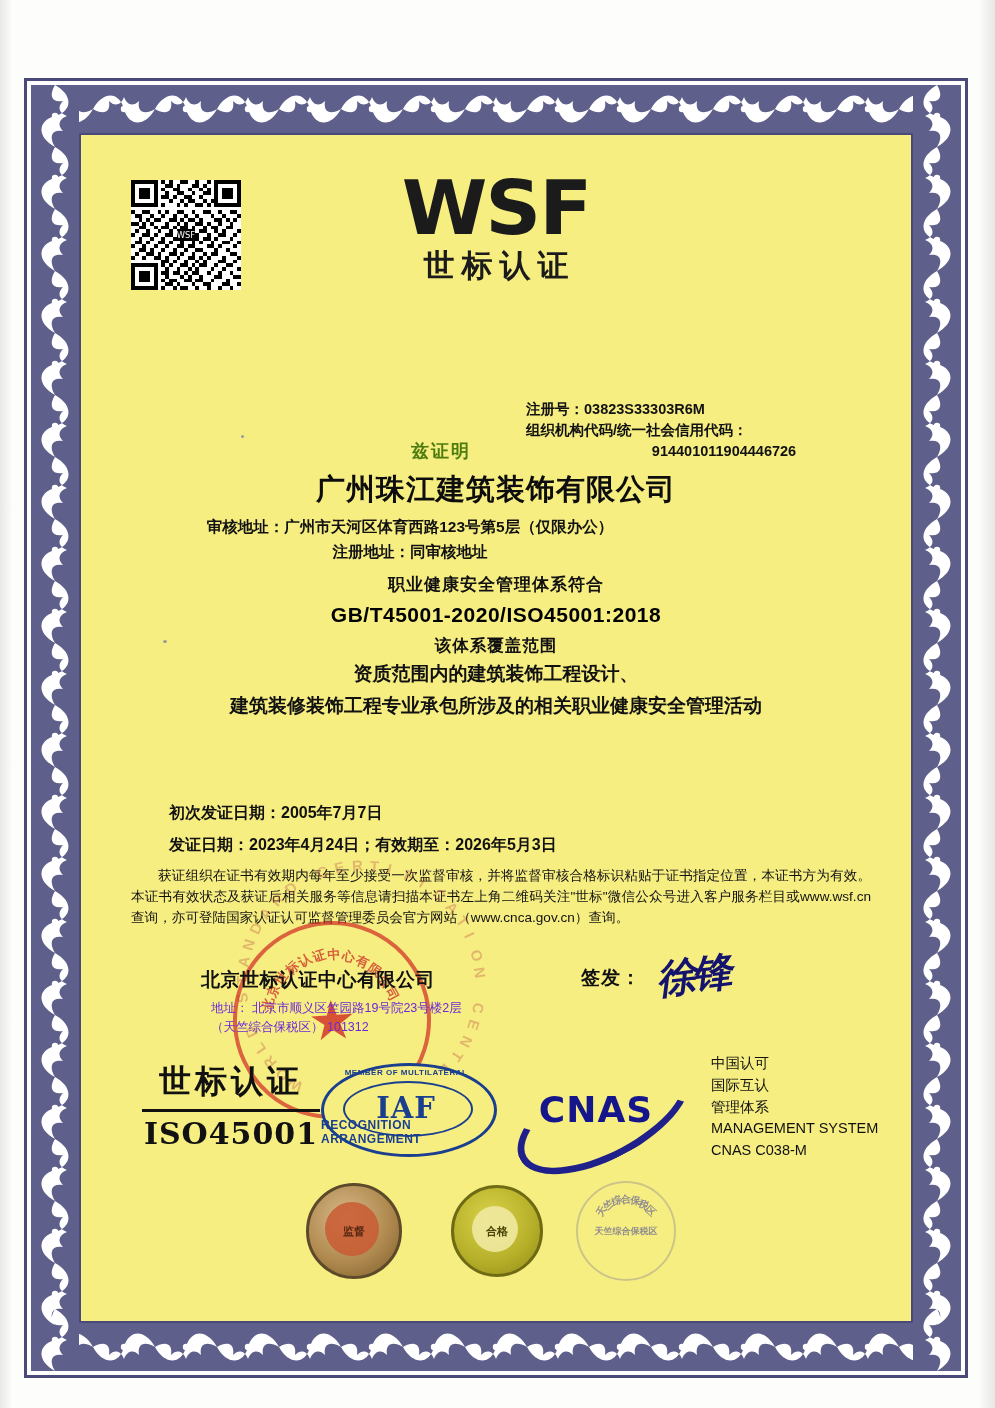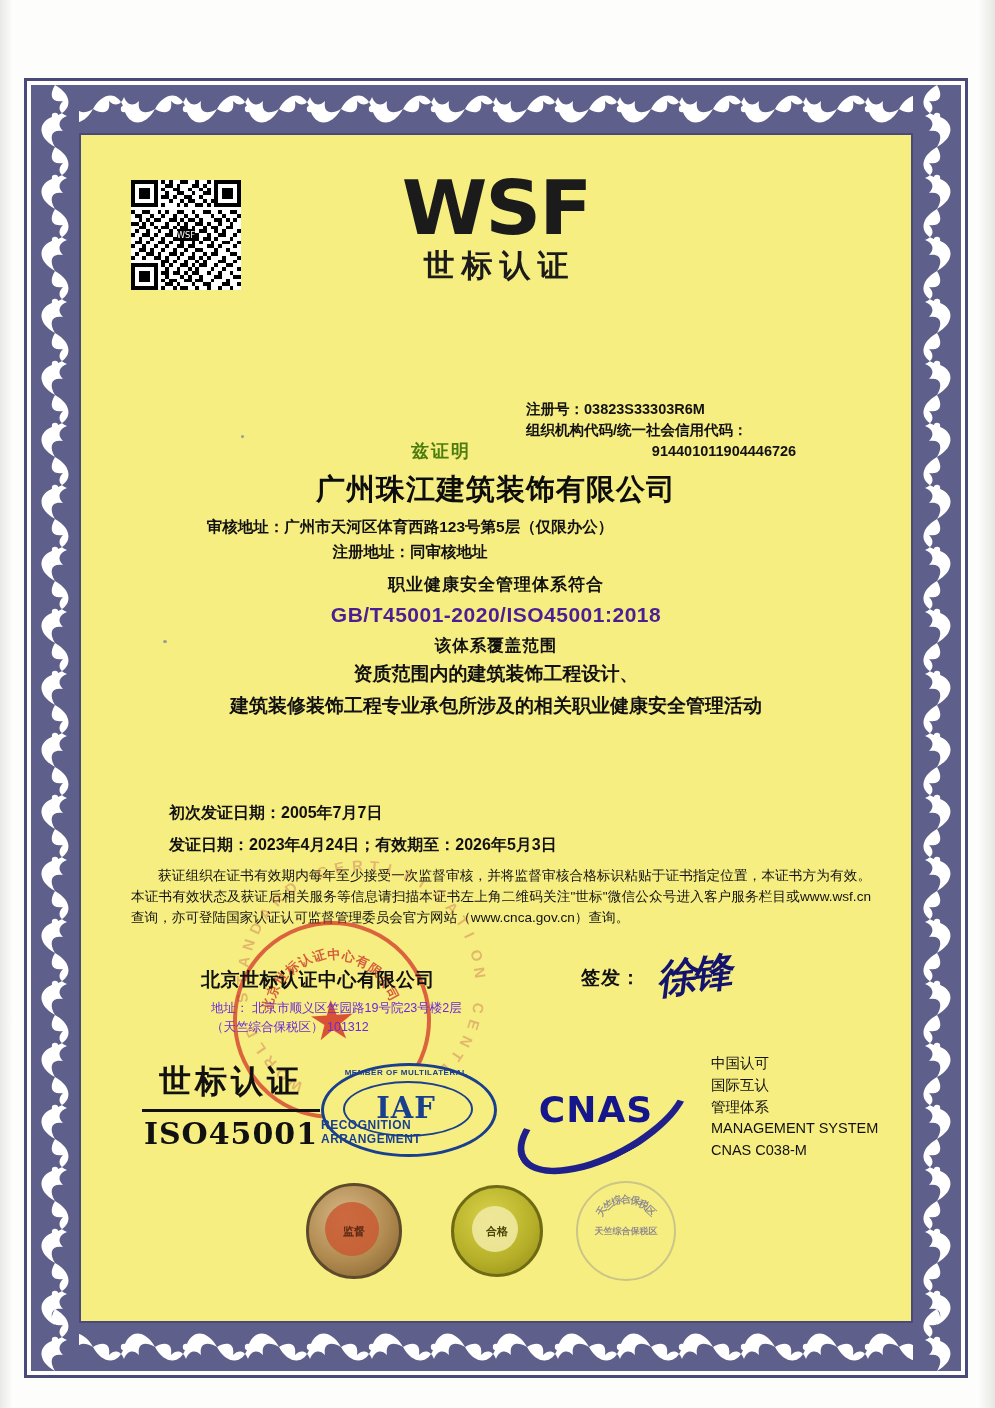--- a/index.html
+++ b/index.html
@@ -178,21 +178,21 @@
     color: #111;
     letter-spacing: 1px;
   }
   #std-code {
     position: absolute;
     left: 0; top: 468px;
     width: 830px;
     text-align: center;
     font-size: 21px;
     font-weight: bold;
-    color: #4c1d95;
+    color: #000000;
     letter-spacing: 0.5px;
   }
   #scope-label {
     position: absolute;
     left: 0; top: 500px;
     width: 830px;
     text-align: center;
     font-size: 16.5px;
     font-weight: bold;
     color: #111;

